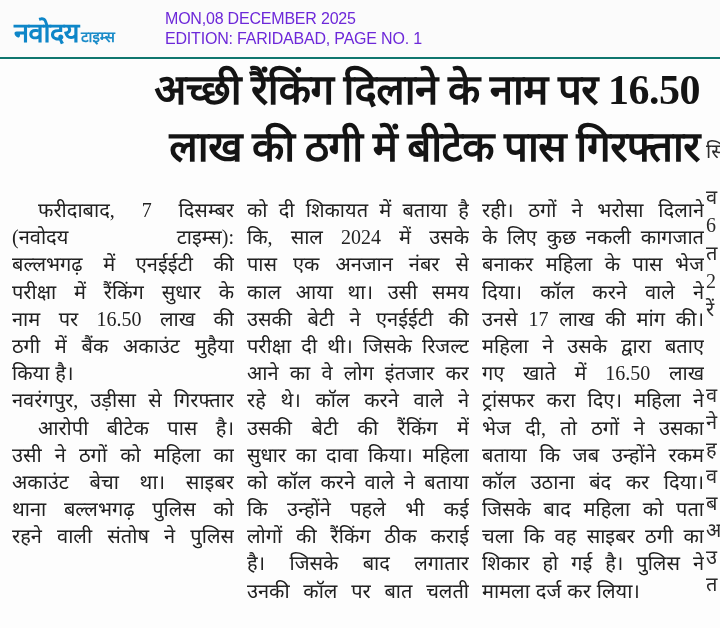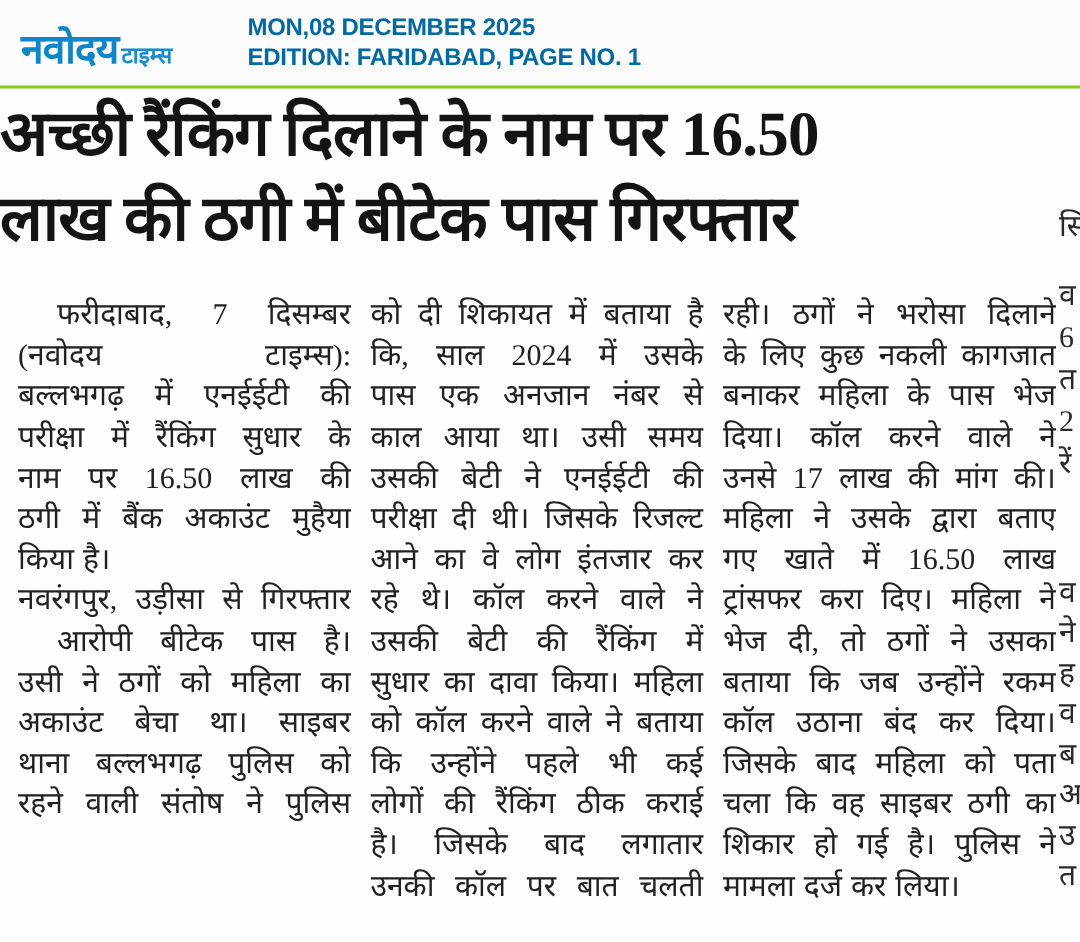--- a/index.html
+++ b/index.html
@@ -2,32 +2,32 @@
 <html lang="hi"><head>
 <meta charset="utf-8">
 <style>
   html,body{margin:0;padding:0;}
   body{width:720px;height:628px;overflow:hidden;background:#fdfdfd;
        font-family:"Liberation Serif", serif;}
   .page{position:relative;width:720px;height:628px;overflow:hidden;background:#fdfdfd;}
 
   
   .masthead{position:absolute;top:0;left:0;width:720px;height:57px;background:#fbfbfb;
-            border-bottom:2px solid #84cc16;}
+            border-bottom:2px solid #0f766e;}
   .logo{position:absolute;left:14px;top:13px;white-space:nowrap;}
   .logo-main{font-family:"DejaVu Sans", sans-serif;font-weight:800;font-size:27px;
              color:#0e86c8;letter-spacing:-0.5px;}
   .logo-sub{font-family:"DejaVu Sans", sans-serif;font-weight:600;font-size:15px;
             color:#1b8cc9;margin-left:2px;}
   .dateblock{position:absolute;left:165px;top:9px;
-             font-family:"Liberation Sans", sans-serif;font-weight:700;
-             font-size:16px;line-height:20px;color:#0369a1;letter-spacing:-0.2px;}
+             font-family:"Liberation Sans", sans-serif;font-weight:400;
+             font-size:16px;line-height:20px;color:#6d28d9;letter-spacing:-0.2px;}
 
   
-  .headline{position:absolute;top:62px;left:0;width:700px;text-align:left;
+  .headline{position:absolute;top:62px;left:0;width:700px;text-align:right;
             color:#141414;font-weight:700;font-size:42px;line-height:57px;
             letter-spacing:-0.5px;}
 
   
   .columns{position:absolute;top:197px;left:12px;display:flex;gap:13px;}
   .col{width:222px;}
   .bline{height:27.2px;font-size:20px;line-height:27.2px;color:#212121;
          text-align:justify;text-align-last:justify;overflow:hidden;
          word-spacing:1px;}
   .bline.pend{text-align-last:left;}

